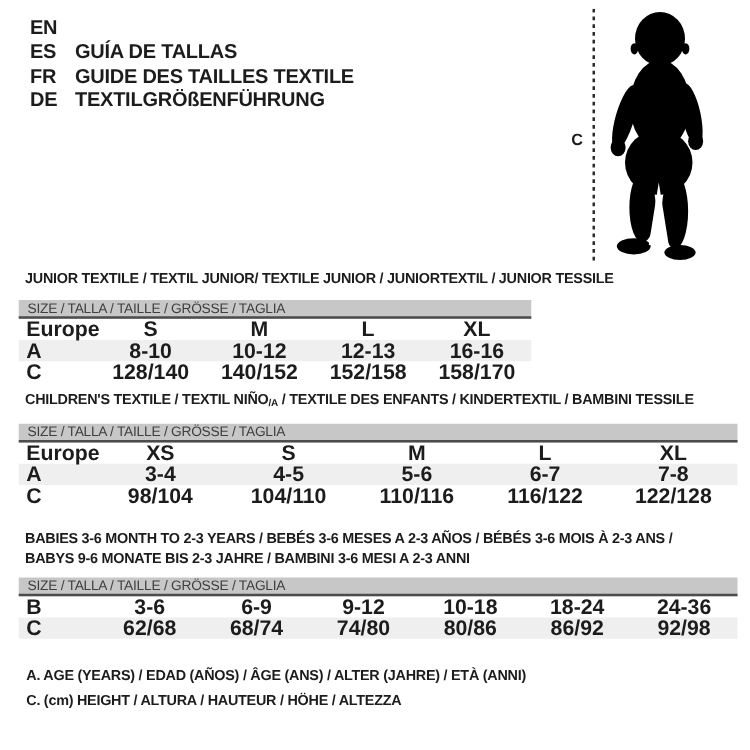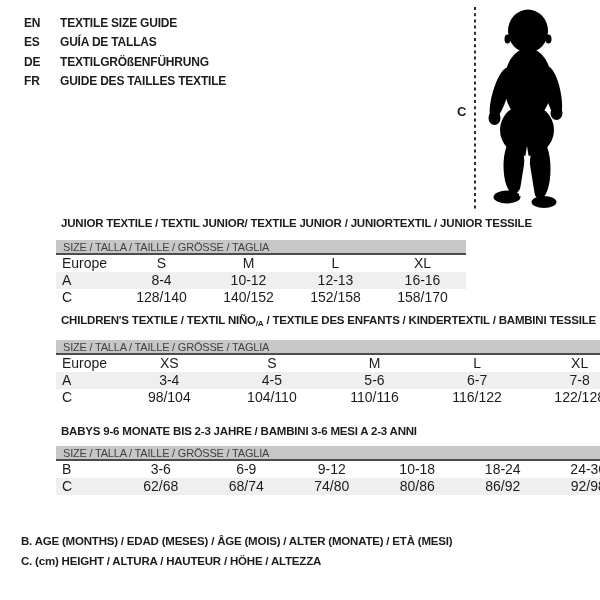--- a/index.html
+++ b/index.html
@@ -8,72 +8,71 @@
     position:relative;
     background:#ffffff;
     font-family:"Liberation Sans", sans-serif;
     color:#1c1c1c;
     overflow:hidden;
   }
 
   
   .lang-block { position:absolute; top:13px; left:24px; }
   .lang-row { display:flex; height:19.5px; align-items:center;
-              font-weight:bold; font-size:12px; letter-spacing:-0.2px; }
+              font-weight:bold; font-size:16px; letter-spacing:-0.2px; }
   .lang-code { width:36px; }
 
   
   .figure { position:absolute; top:0; left:448px; width:150px; height:220px; }
   .height-label { position:absolute; left:9px; top:104px;
                   font-weight:bold; font-size:13px; }
   .dash-line { position:absolute; left:25px; top:7px; }
   .baby { position:absolute; left:33px; top:8px; }
 
   
-  .tbl { position:absolute; left:15px;margin-left:41px; }
+  .tbl { position:absolute; left:15px; }
   .t1 { top:217px; width:410px; }
   .t2 { top:314px; width:575px; }
   .t3 { top:423px; width:575px; }
   .tbl-title { font-weight:bold; font-size:11.5px; letter-spacing:-0.2px;
                line-height:13px; padding-left:5px; white-space:nowrap; }
   .t3 .tbl-title { line-height:16px; }
   .tbl-title .sub { font-size:8px; vertical-align:-2px; }
   .tbl-head { margin-top:10px; background:#c7c7c7; color:#3f3f3f;
               font-size:11px; height:15px; line-height:15px;
               padding-left:7px; border-bottom:2px solid #4c4c4c;
               letter-spacing:-0.2px; }
   .t3 .tbl-head { margin-top:7px; }
-  .tr { display:flex; height:17px; font-size:14px; }
+  .tr { display:flex; height:17px; align-items:center; font-size:17px;font-weight:bold; }
   .tr.alt { background:#efefef; }
   .tl { width:62px; padding-left:6px; }
   .td { flex:1; text-align:center; }
 
   
   .notes { position:absolute; left:21px; top:532px; font-weight:bold;
            font-size:11.5px; line-height:19.5px; letter-spacing:-0.2px; }
 </style>
 </head>
 <body>
 
 <div class="lang-block">
   <div class="lang-row">
     <span class="lang-code">EN</span>
-    <span>TEXTILE SIZE GUIDE</span>
   </div>
   <div class="lang-row">
     <span class="lang-code">ES</span>
     <span>GUÍA DE TALLAS</span>
   </div>
   <div class="lang-row">
+    <span class="lang-code">FR</span>
+    <span>GUIDE DES TAILLES TEXTILE</span>
+  </div>
+  <div class="lang-row">
     <span class="lang-code">DE</span>
     <span>TEXTILGRÖßENFÜHRUNG</span>
-  </div>
-  <div class="lang-row">
-    <span class="lang-code">FR</span>
-    <span>GUIDE DES TAILLES TEXTILE</span>
   </div>
 </div>
 
 <div class="figure">
   <span class="height-label">C</span>
   <svg class="dash-line" width="4" height="202">
     <line x1="2" y1="0" x2="2" y2="202" stroke="#2b2b2b" stroke-width="2" stroke-dasharray="3 3.2"></line>
   </svg>
   <svg class="baby" width="92" height="202" viewBox="0 0 92 202">
     <g fill="#000000">
@@ -100,21 +99,21 @@
   <div class="tbl-head">SIZE / TALLA / TAILLE / GRÖSSE / TAGLIA</div>
   <div class="tr">
     <span class="tl">Europe</span>
     <span class="td">S</span>
     <span class="td">M</span>
     <span class="td">L</span>
     <span class="td">XL</span>
   </div>
   <div class="tr alt">
     <span class="tl">A</span>
-    <span class="td">8-4</span>
+    <span class="td">8-10</span>
     <span class="td">10-12</span>
     <span class="td">12-13</span>
     <span class="td">16-16</span>
   </div>
   <div class="tr">
     <span class="tl">C</span>
     <span class="td">128/140</span>
     <span class="td">140/152</span>
     <span class="td">152/158</span>
     <span class="td">158/170</span>
@@ -145,20 +144,21 @@
     <span class="td">98/104</span>
     <span class="td">104/110</span>
     <span class="td">110/116</span>
     <span class="td">116/122</span>
     <span class="td">122/128</span>
   </div>
 </div>
 
 <div class="tbl t3">
   <div class="tbl-title">
+    <div>BABIES 3-6 MONTH TO 2-3 YEARS / BEBÉS 3-6 MESES A 2-3 AÑOS / BÉBÉS 3-6 MOIS À 2-3 ANS /</div>
     <div>BABYS 9-6 MONATE BIS 2-3 JAHRE / BAMBINI 3-6 MESI A 2-3 ANNI</div>
   </div>
   <div class="tbl-head">SIZE / TALLA / TAILLE / GRÖSSE / TAGLIA</div>
   <div class="tr">
     <span class="tl">B</span>
     <span class="td">3-6</span>
     <span class="td">6-9</span>
     <span class="td">9-12</span>
     <span class="td">10-18</span>
     <span class="td">18-24</span>
@@ -169,15 +169,15 @@
     <span class="td">62/68</span>
     <span class="td">68/74</span>
     <span class="td">74/80</span>
     <span class="td">80/86</span>
     <span class="td">86/92</span>
     <span class="td">92/98</span>
   </div>
 </div>
 
 <div class="notes">
-  <div>B. AGE (MONTHS) / EDAD (MESES) / ÂGE (MOIS) / ALTER (MONATE) / ETÀ (MESI)</div>
+  <div>A. AGE (YEARS) / EDAD (AÑOS) / ÂGE (ANS) / ALTER (JAHRE) / ETÀ (ANNI)</div>
   <div>C. (cm) HEIGHT / ALTURA / HAUTEUR / HÖHE / ALTEZZA</div>
 </div>
 
 </body></html>

